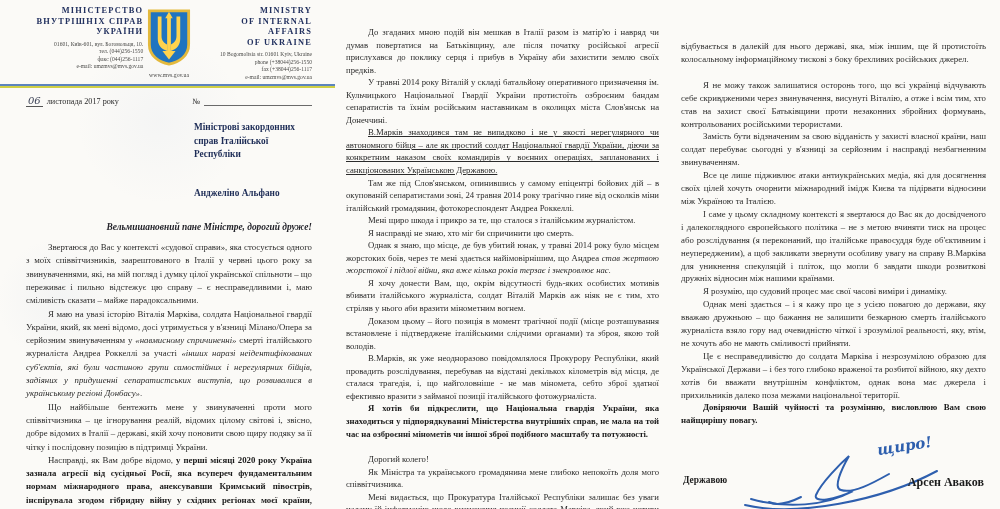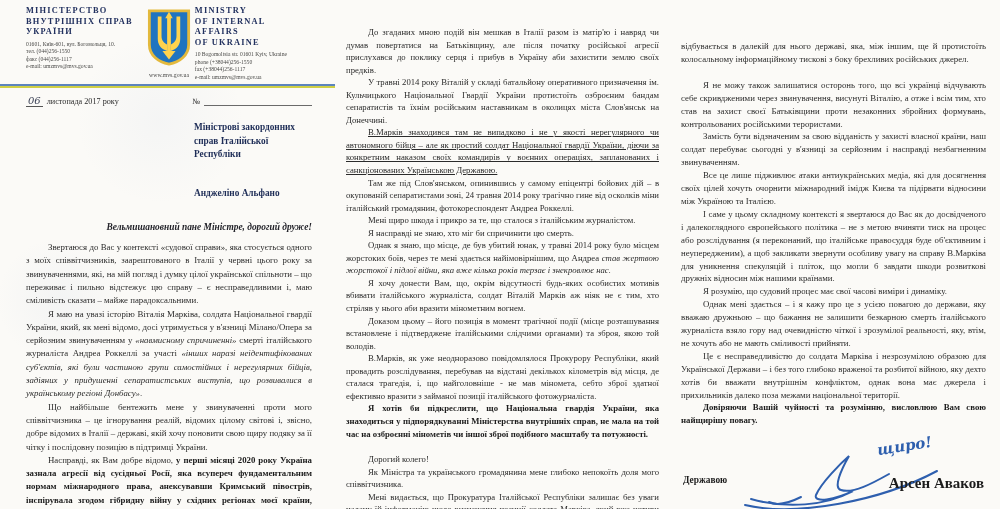--- a/index.html
+++ b/index.html
@@ -7,21 +7,21 @@
         font-family:"Liberation Serif","DejaVu Serif",serif;color:#2b2b2b;display:flex;}
   .page{height:509px;box-sizing:border-box;position:relative;background:#fbfaf7;}
   #page1{width:335px;padding:6px 23px 0 26px;
          background:radial-gradient(circle 90px at 60px 300px,rgba(140,165,205,.07),transparent 70%),
                     radial-gradient(circle 120px at 160px 120px,rgba(140,165,205,.06),transparent 70%),#fbfaf7;}
   #page2{width:333px;padding:26px 9px 0 11px;}
   #page3{width:332px;padding:40px 14px 0 13px;}
 
   
   .lh-top{display:flex;justify-content:space-between;align-items:flex-start;}
-  .lh-col{width:118px;text-align:left;}
+  .lh-col{width:118px;text-align:right;}
   .lh-org{font-weight:bold;color:#22315f;font-size:8.4px;line-height:1.25;letter-spacing:1.2px;}
   .lh-addr{margin-top:3px;font-size:5.6px;color:#4a4a48;line-height:1.35;}
   .lh-emblem{width:52px;text-align:center;padding-top:2px;}
   .lh-site{font-size:5.8px;color:#4a4a48;margin-top:2px;white-space:nowrap;}
   .lh-rule{height:4px;margin:3px -23px 0 -26px;
            background:linear-gradient(to bottom,#5c84bd 0 50%,#cfcf45 50% 100%);}
   .lh-daterow{display:flex;align-items:center;margin-top:7px;font-size:8.2px;}
   .hand-date{font-family:"DejaVu Serif",serif;font-style:italic;font-size:10px;color:#3c4256;
              border-bottom:1px solid #555;padding:0 2px;margin-right:4px;}
   .doc-no{margin-left:auto;display:flex;align-items:flex-end;}
@@ -39,21 +39,21 @@
   .body-text p{margin:0;text-indent:22px;}
   .body-text p.noindent{text-indent:0;}
   .body-text p.gap{margin-top:13px;}
   .r-b{font-weight:bold;color:#1c1c1c;}
   .r-i{font-style:italic;}
   .r-u{text-decoration:underline;}
 
   
   .sig-row{position:relative;height:92px;margin-top:14px;}
   .sig-label{position:absolute;left:2px;top:34px;font-weight:bold;font-size:9.4px;color:#1c1c1c;}
-  .sig-name{position:absolute;right:2px;top:34px;font-weight:bold;font-size:15px;color:#1c1c1c;text-align:center;}
+  .sig-name{position:absolute;right:2px;top:34px;font-weight:bold;font-size:12px;color:#1c1c1c;text-align:center;}
   .sig-note{position:absolute;left:196px;top:-4px;color:#2e5fae;font-family:"DejaVu Serif",serif;
             font-style:italic;font-size:15px;transform:rotate(-9deg);font-weight:bold;}
   .sig-svg{position:absolute;left:60px;top:2px;}
 </style>
 </head>
 <body>
 
 <div id="scan">
 
   <div class="page" id="page1">

